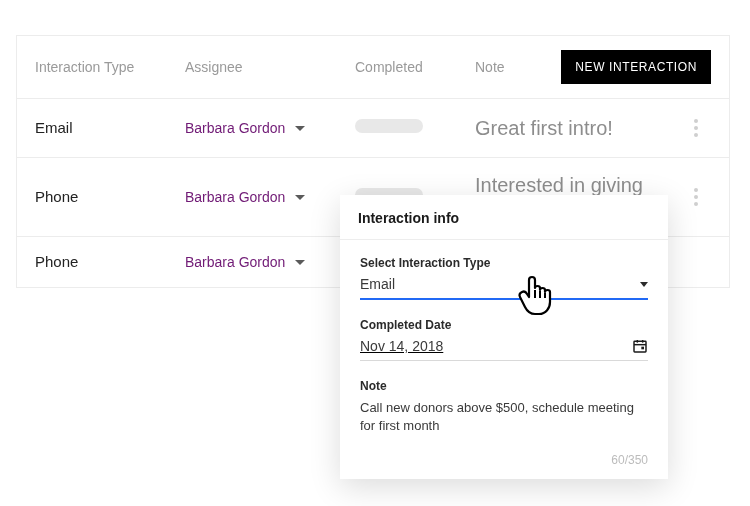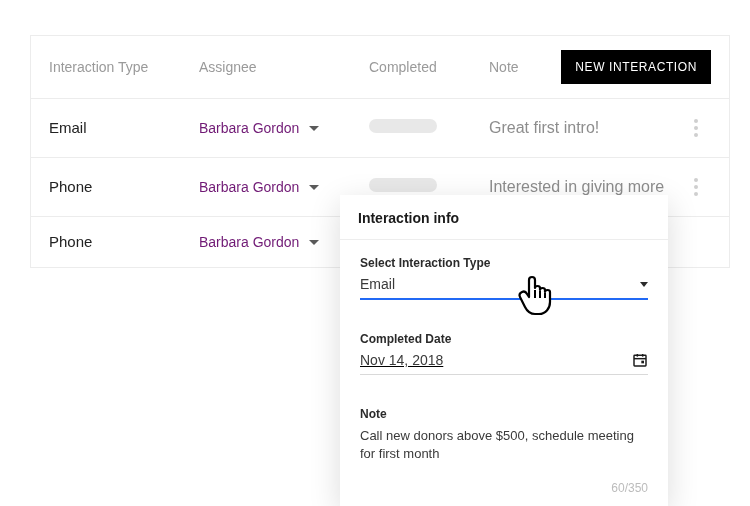--- a/index.html
+++ b/index.html
@@ -5,21 +5,21 @@
     * { margin: 0; padding: 0; box-sizing: border-box; }
     body {
       font-family: -apple-system, BlinkMacSystemFont, 'Segoe UI', Helvetica, Arial, sans-serif;
       background: #fff;
       width: 750px;
       height: 506px;
       position: relative;
       overflow: hidden;
     }
     .table-container {
-      margin: 35px 20px 0 30px;
+      margin: 35px 20px 0 16px;
       background: #fff;
       border: 1px solid #ececec;
     }
     .table-header {
       display: flex;
       align-items: center;
       padding: 14px 18px;
       border-bottom: 1px solid #ececec;
     }
     .col-type { width: 150px; }
@@ -69,21 +69,21 @@
     }
     .completed-pill {
       display: inline-block;
       width: 68px;
       height: 14px;
       border-radius: 8px;
       background: #e8e8e8;
     }
     .note-value {
       color: #8d8d8d;
-      font-size: 16px;
+      font-size: 20px;
     }
     .more-dots {
       display: flex;
       flex-direction: column;
       gap: 3px;
       cursor: pointer;
       padding: 4px;
     }
     .more-dots span {
       width: 4px; height: 4px;
@@ -104,21 +104,21 @@
       border-bottom: 1px solid #ededed;
     }
     .panel-title {
       font-size: 14px;
       font-weight: 700;
       color: #1a1a1a;
     }
     .panel-body {
       padding: 16px 20px 12px 20px;
     }
-    .field-group { margin-bottom: 32px; }
+    .field-group { margin-bottom: 18px; }
     .field-label {
       font-size: 12px;
       color: #2b2b2b;
       font-weight: 600;
       margin-bottom: 6px;
       display: block;
     }
     .field-row {
       display: flex;
       align-items: center;

